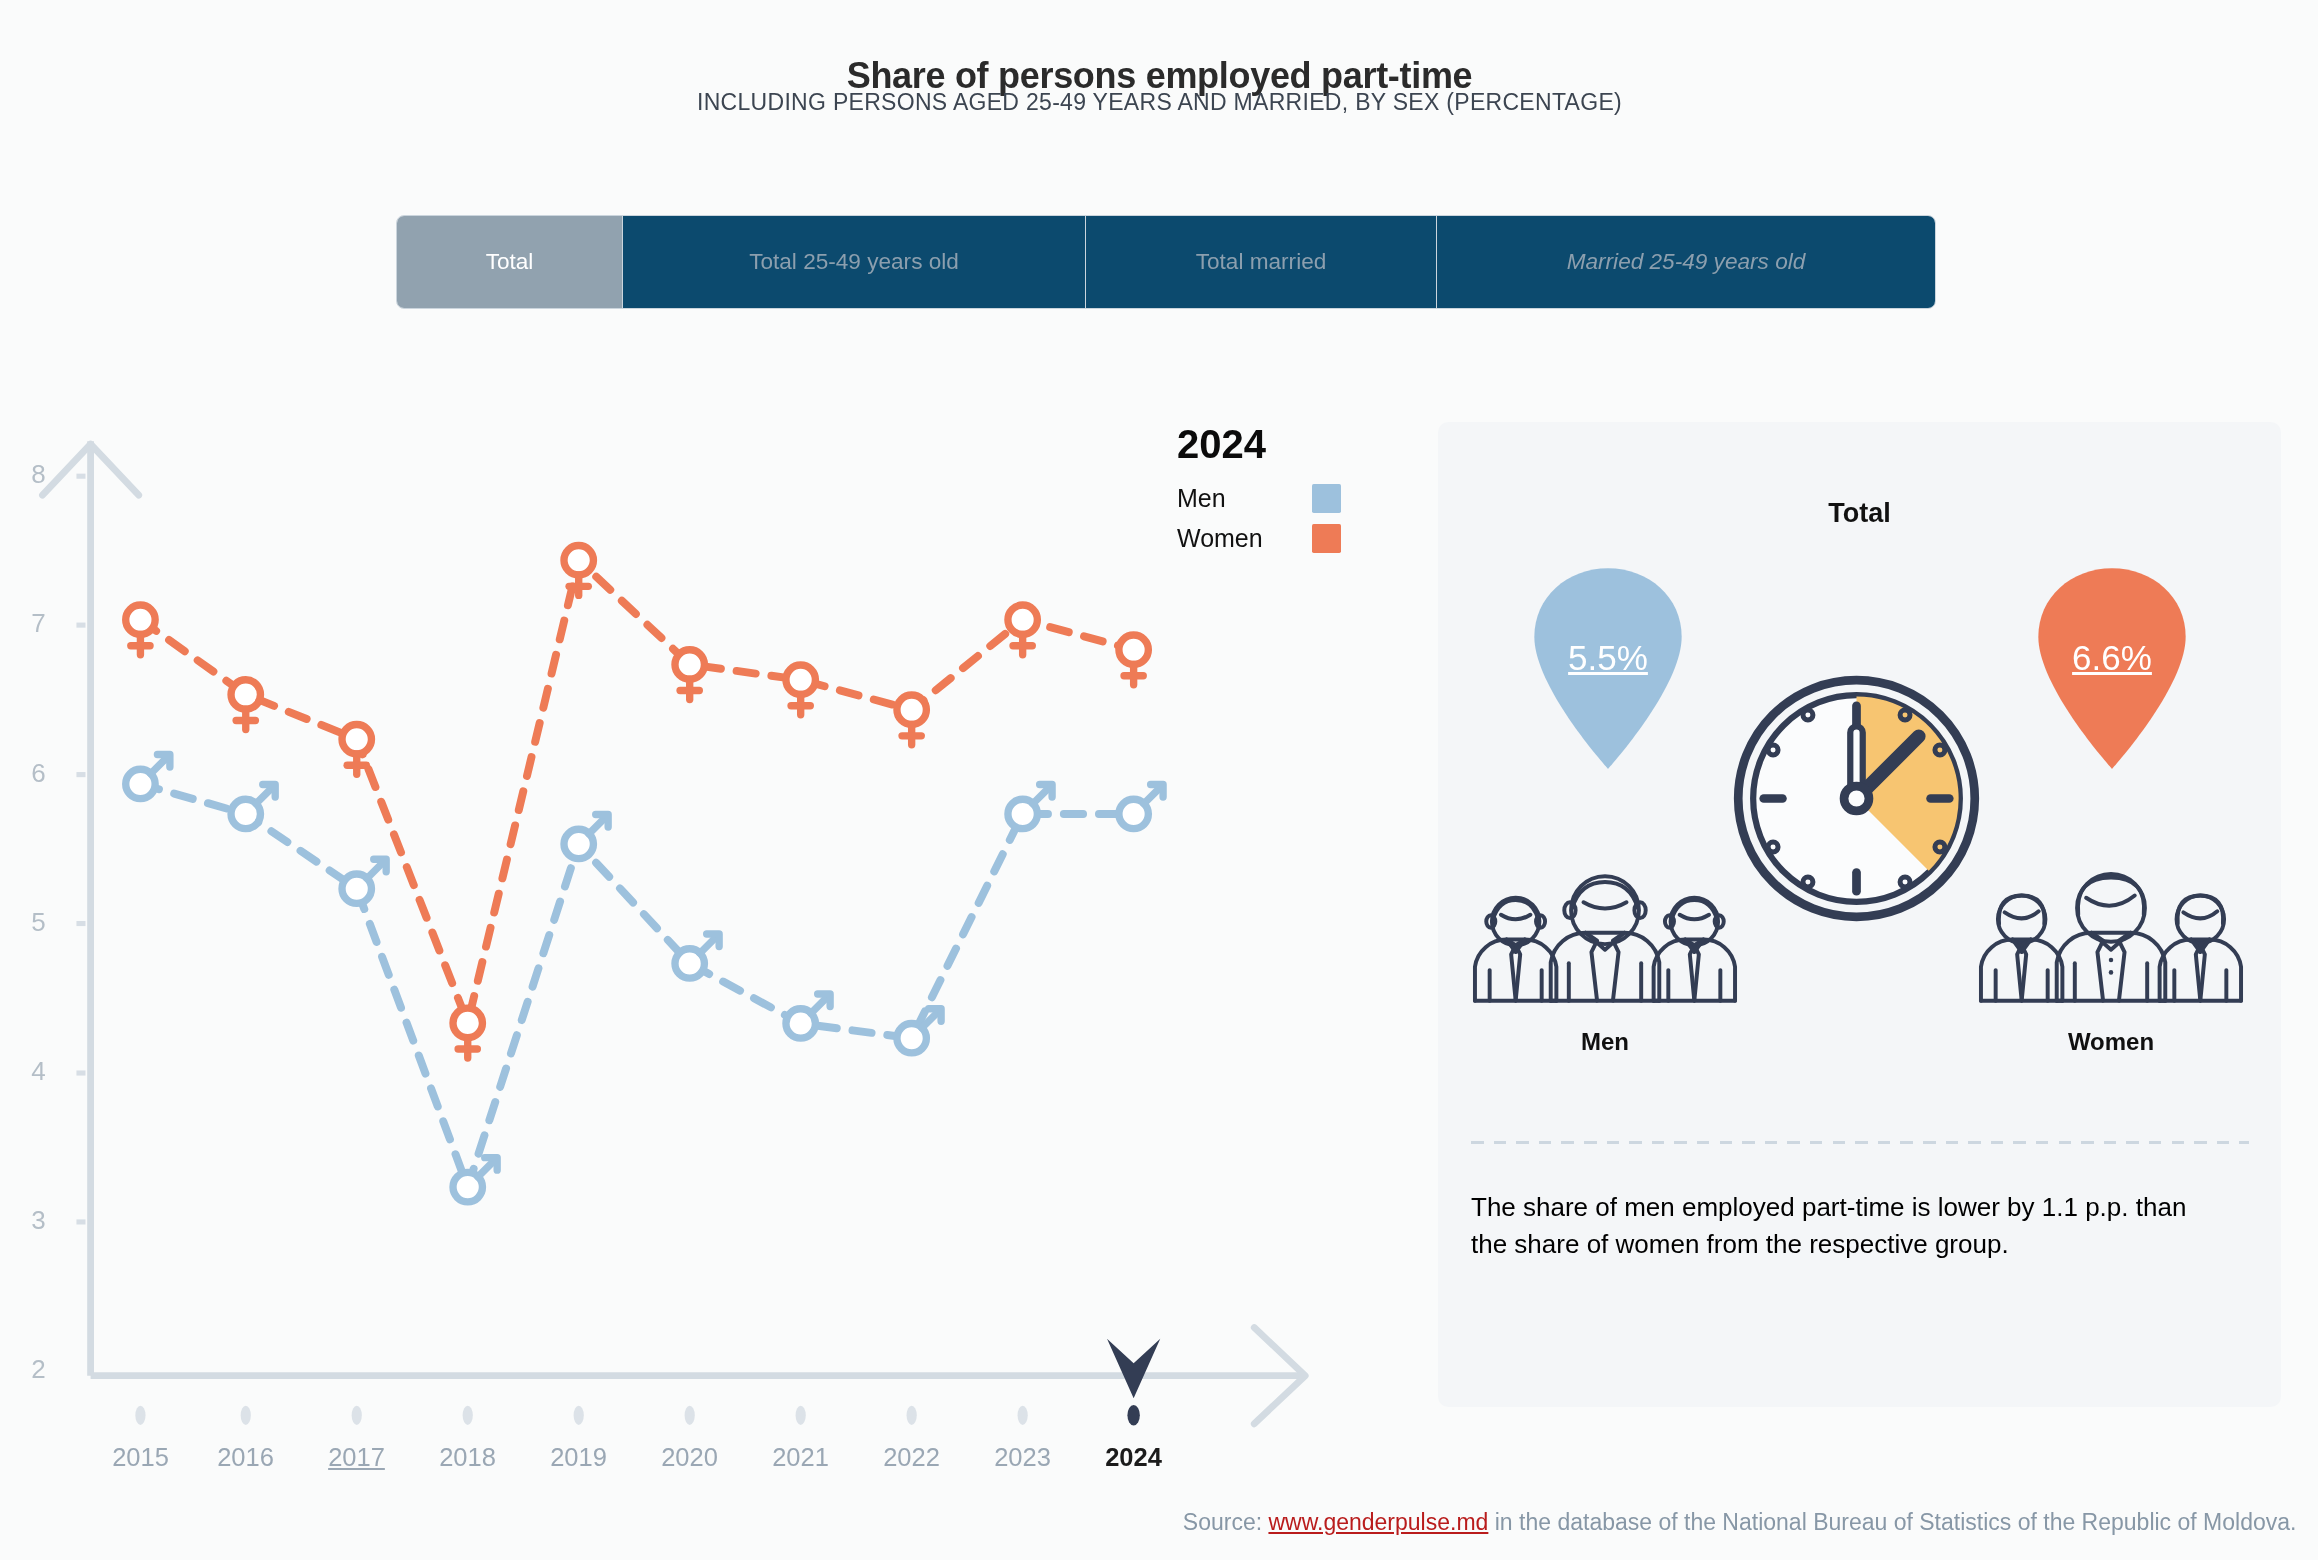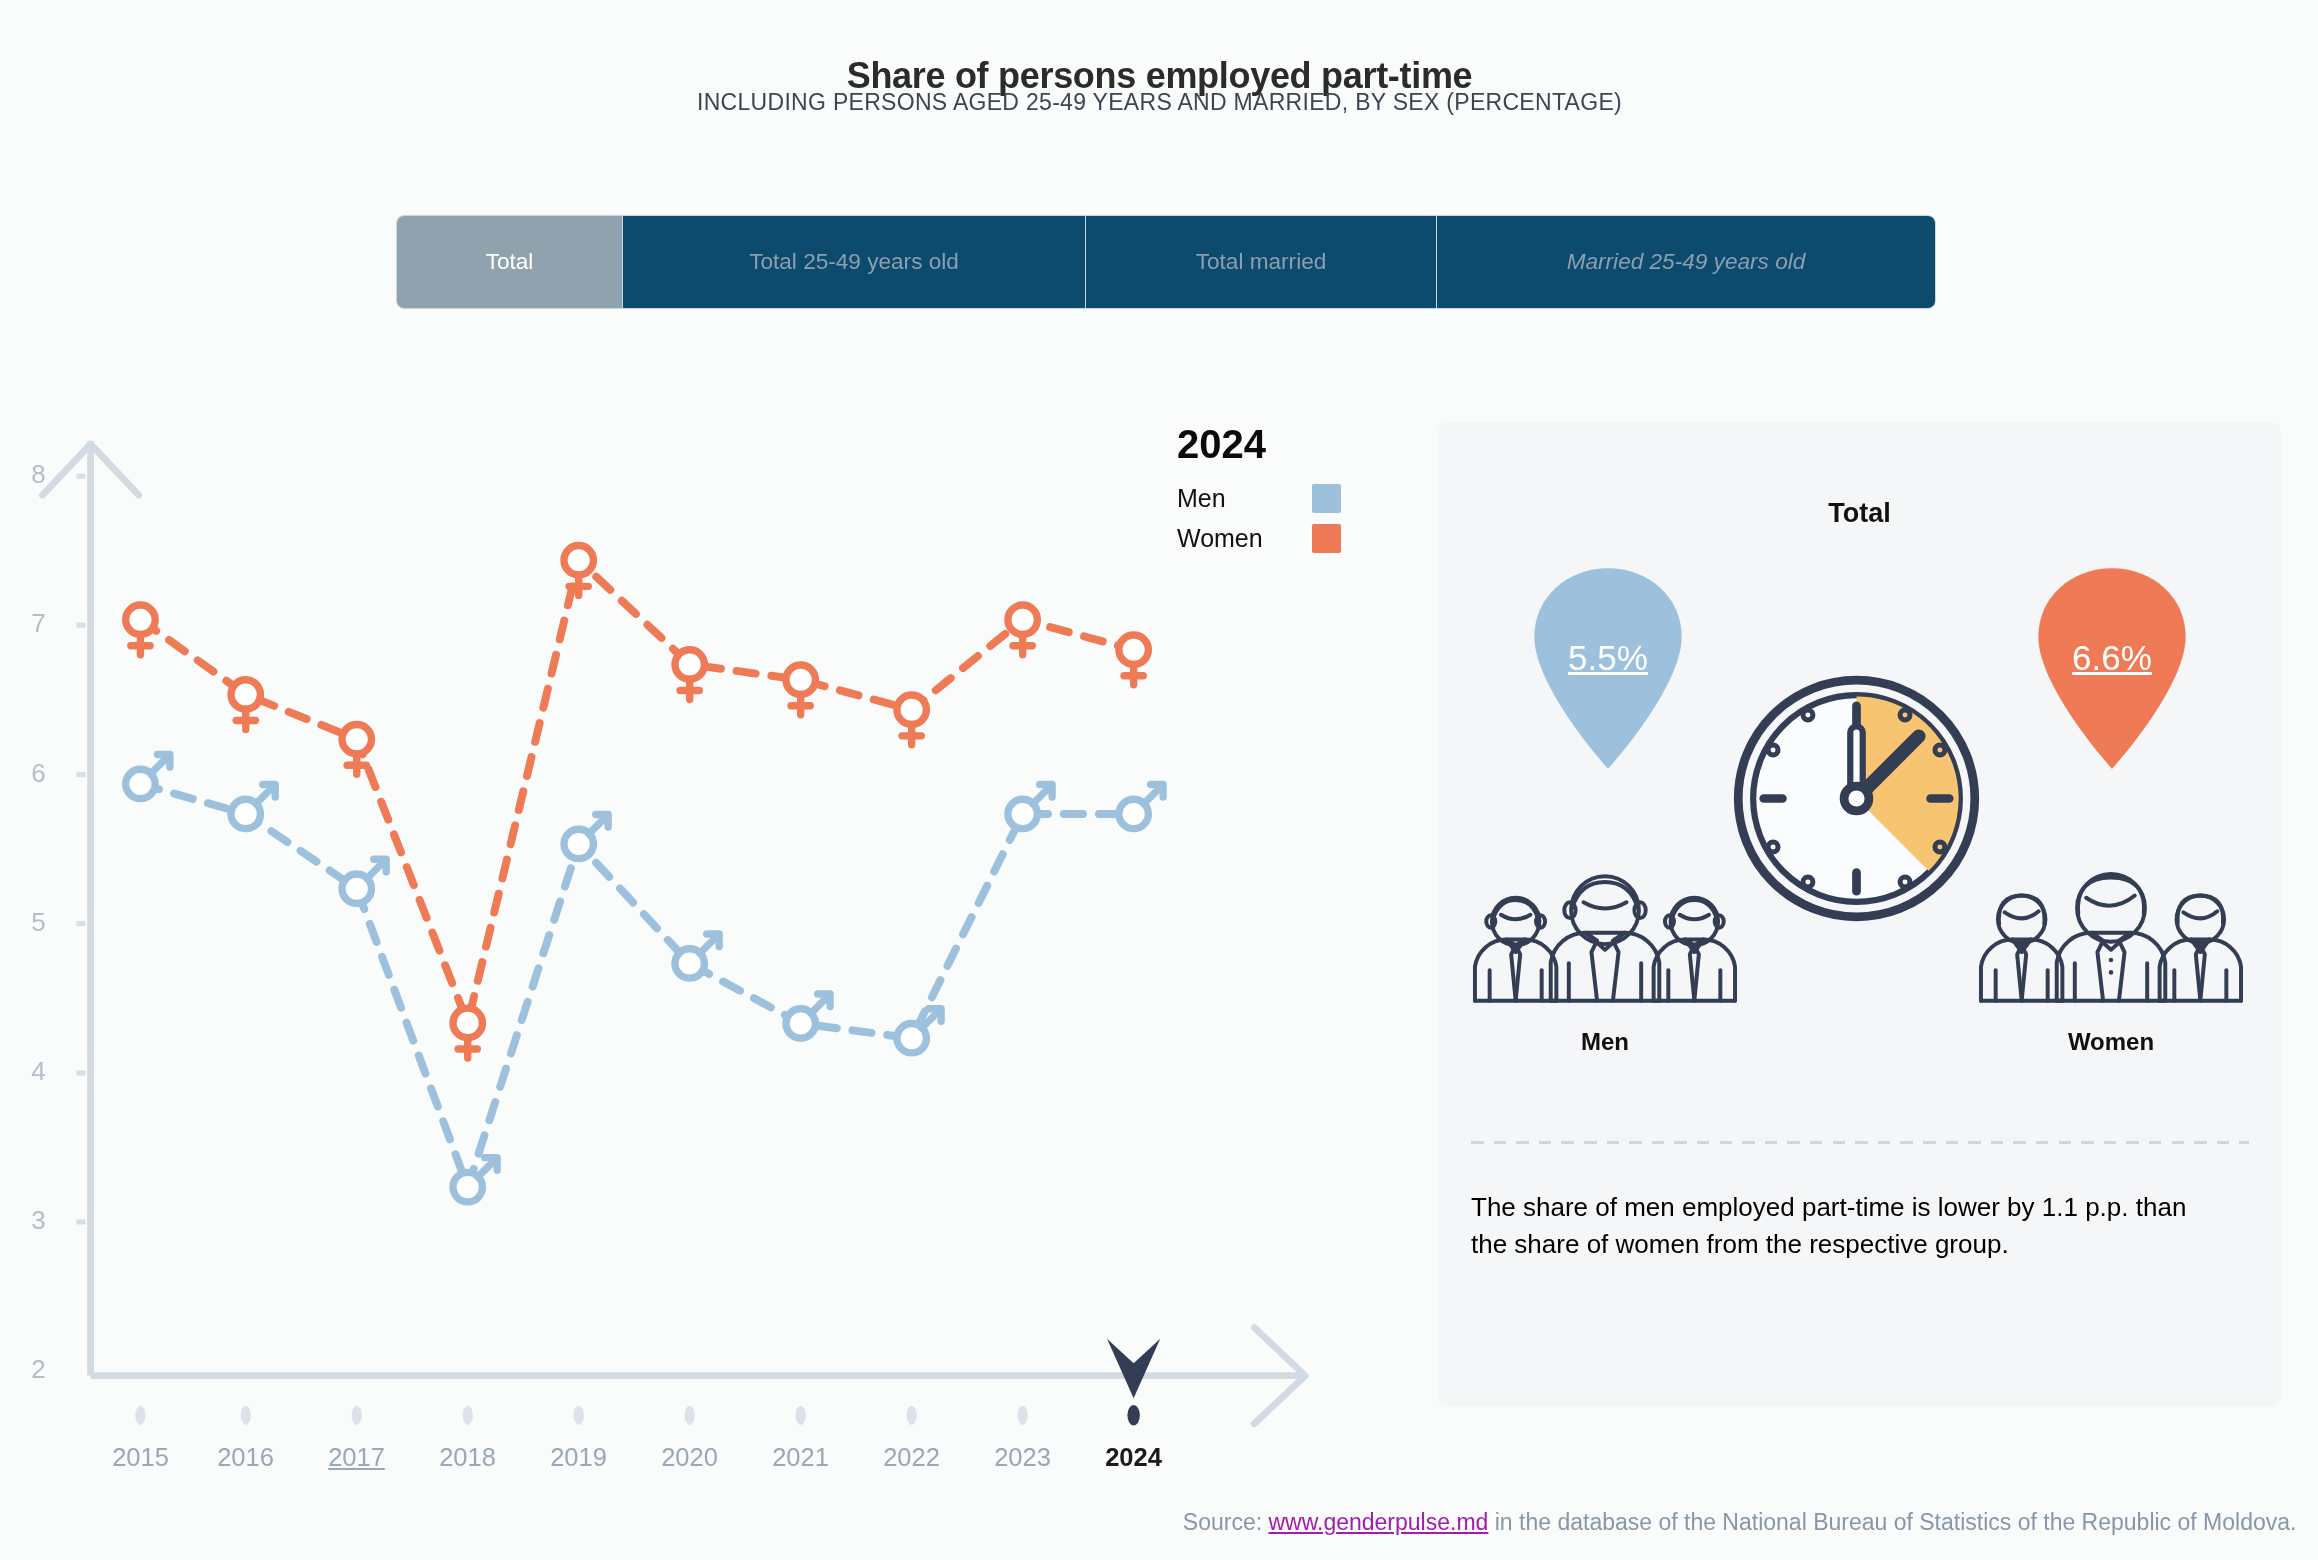--- a/index.html
+++ b/index.html
@@ -110,21 +110,21 @@
     position:absolute; left:33px; top:767px; width:747px;
     font-size:26px; line-height:1.42; color:#000000;
   }
 
   
   .footer {
     position:absolute; left:0; top:1509px; width:2319px;
     text-align:right; padding-right:22.6px; box-sizing:border-box;
     font-size:23px; color:#8797A6;
   }
-  .footer a { color:#a21caf; text-decoration:underline; }
+  .footer a { color:#b91c1c; text-decoration:underline; }
 </style>
 </head>
 <body>
 
 <div class="page">
 
   <div class="title">Share of persons employed part-time</div>
   <div class="subtitle">INCLUDING PERSONS AGED 25-49 YEARS AND MARRIED, BY SEX (PERCENTAGE)</div>
 
   <div class="tabs">

